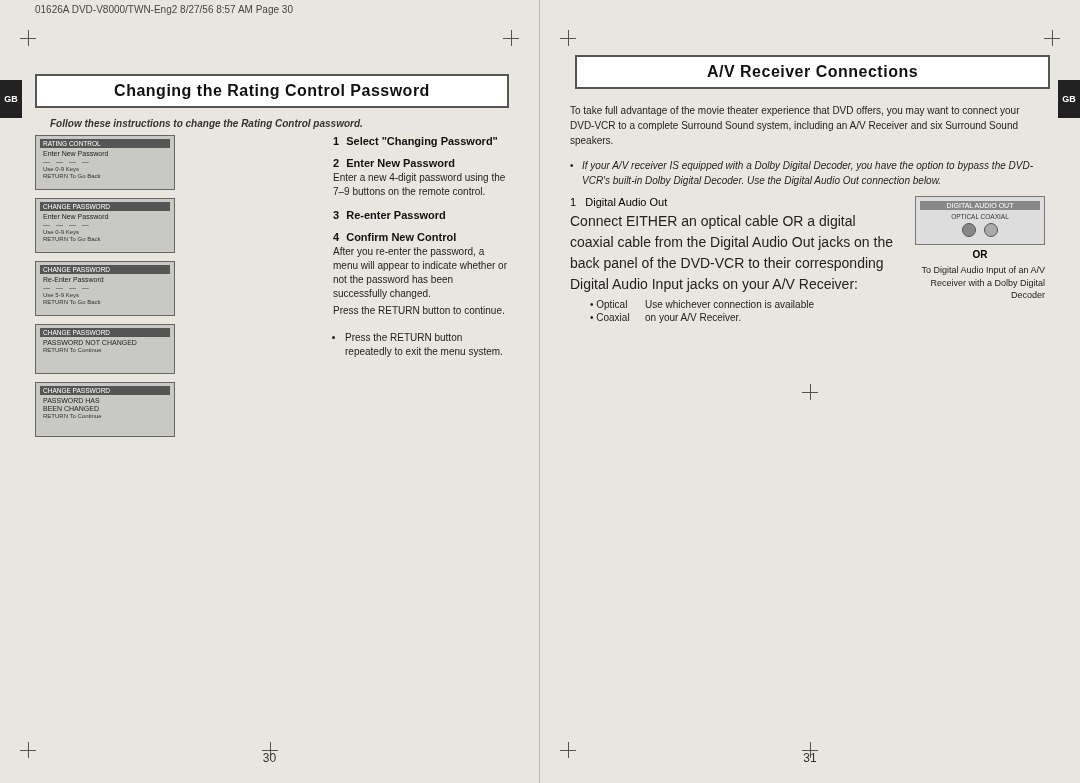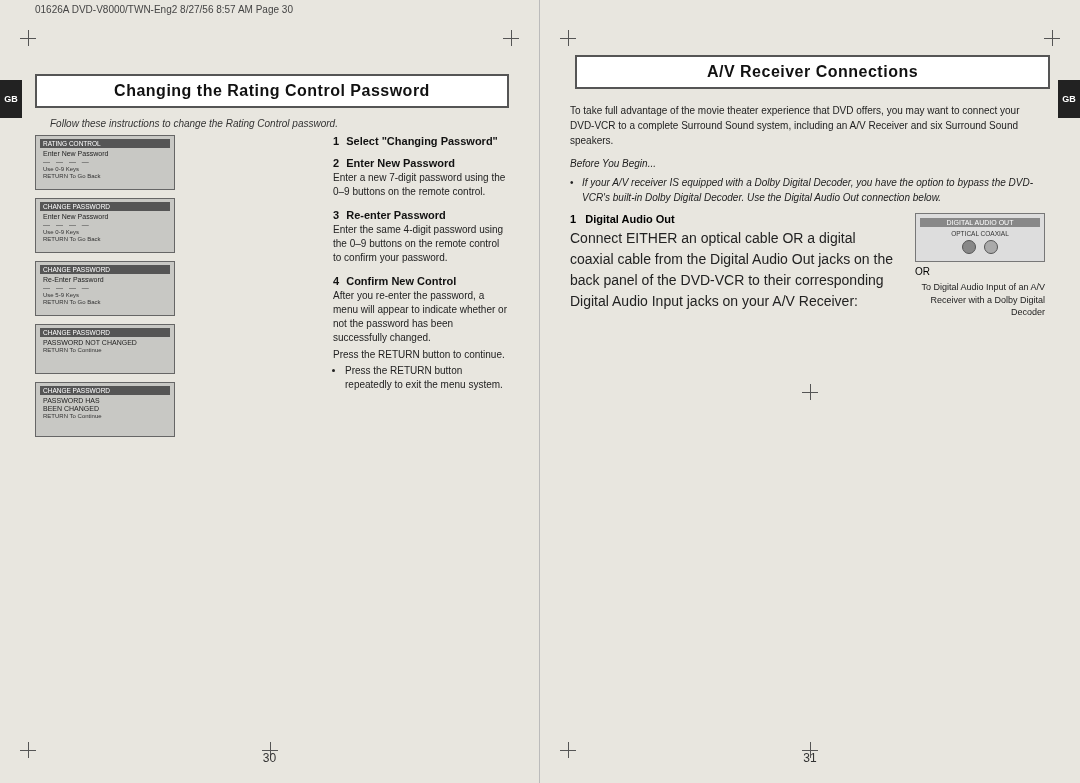--- a/index.html
+++ b/index.html
@@ -117,20 +117,21 @@
       left: 50%;
     }
     .crosshair::after {
       width: 100%;
       height: 1px;
       top: 50%;
     }
     
     .left-content {
       padding: 0 35px 0 40px;
+      font-weight: bold;
     }
     .instructions-intro {
       font-style: italic;
       font-size: 10px;
       color: #333;
       margin-bottom: 12px;
       padding-left: 10px;
     }
     
     .screens-column {
@@ -193,21 +194,21 @@
       display: inline-block;
       margin-right: 4px;
     }
     .step-text {
       font-size: 10px;
       color: #222;
       line-height: 1.4;
     }
     .bullet-list {
       margin-left: 12px;
-      margin-top: 2px;
+      margin-top: 13px;
     }
     .bullet-list li {
       font-size: 10px;
       color: #222;
       list-style: disc;
       line-height: 1.4;
     }
     
     .right-content {
       padding: 0 35px 0 30px;
@@ -247,36 +248,36 @@
     }
     .diagram-title {
       background: #888;
       color: white;
       font-size: 7px;
       padding: 1px 3px;
       margin-bottom: 3px;
     }
     .diagram-or {
       font-size: 10px;
-      font-weight: normal;
-      text-align: left;
+      font-weight: bold;
+      text-align: center;
       margin: 4px 0;
     }
     .diagram-caption {
       font-size: 9px;
       color: #222;
       text-align: right;
       margin-top: 4px;
       line-height: 1.4;
     }
     .right-step {
       margin-bottom: 8px;
     }
     .right-step-heading {
-      font-weight: bold;
+      font-weight: normal;
       font-size: 11px;
       margin-bottom: 3px;
     }
     .right-step-text {
       font-size: 14px;
       color: #222;
       line-height: 1.5;
     }
     .right-bullets {
       margin-left: 20px;
@@ -372,29 +373,28 @@
           <span class="step-number">1</span>
           <span>Select "Changing Password"</span>
         </div>
       </div>
 
       <div class="step">
         <div class="step-heading">
           <span class="step-number">2</span>
           <span>Enter New Password</span>
         </div>
-        <div class="step-text">Enter a new 7-digit password using the 0–9 buttons on the remote control.</div>
+        <div class="step-text">Enter a new 4-digit password using the 7–9 buttons on the remote control.</div>
       </div>
 
       <div class="step">
         <div class="step-heading">
           <span class="step-number">3</span>
           <span>Re-enter Password</span>
         </div>
-        <div class="step-text">Enter the same 4-digit password using the 0–9 buttons on the remote control to confirm your password.</div>
       </div>
 
       <div class="step">
         <div class="step-heading">
           <span class="step-number">4</span>
           <span>Confirm New Control</span>
         </div>
         <div class="step-text">After you re-enter the password, a menu will appear to indicate whether or not the password has been successfully changed.</div>
         <div class="step-text" style="margin-top:3px;">Press the RETURN button to continue.</div>
         <ul class="bullet-list">
@@ -420,36 +420,45 @@
     </div>
 
     <div class="section-header">
       <span class="section-header-title">A/V Receiver Connections</span>
     </div>
 
     <div class="right-content">
 
       <div class="intro-text">To take full advantage of the movie theater experience that DVD offers, you may want to connect your DVD-VCR to a complete Surround Sound system, including an A/V Receiver and six Surround Sound speakers.</div>
 
-      <div class="before-begin">Before You Begin...</div>
 
       <div class="bullet-point">
         <em>If your A/V receiver IS equipped with a Dolby Digital Decoder, you have the option to bypass the DVD-VCR's built-in Dolby Digital Decoder. Use the Digital Audio Out connection below.</em>
       </div>
 
       <div style="position:relative; display:flex; gap:16px; margin-top:8px;">
 
         <div style="flex:1;">
           <div class="right-step">
             <div class="right-step-heading">
               <span>1</span>
               &nbsp;
               <span>Digital Audio Out</span>
             </div>
             <div class="right-step-text">Connect EITHER an optical cable OR a digital coaxial cable from the Digital Audio Out jacks on the back panel of the DVD-VCR to their corresponding Digital Audio Input jacks on your A/V Receiver:</div>
+            <div class="right-bullets">
+              <div class="right-bullet-item">
+                <span class="right-bullet-label">• Optical</span>
+                <span class="right-bullet-text">Use whichever connection is available</span>
+              </div>
+              <div class="right-bullet-item">
+                <span class="right-bullet-label">• Coaxial</span>
+                <span class="right-bullet-text">on your A/V Receiver.</span>
+              </div>
+            </div>
           </div>
         </div>
 
         <div style="width:130px; flex-shrink:0;">
           <div class="diagram-box">
             <div class="diagram-title">DIGITAL AUDIO OUT</div>
             <div style="font-size:6.5px; color:#333; margin-bottom:2px;">OPTICAL   COAXIAL</div>
 
             <div style="display:flex; justify-content:center; gap:8px; margin:3px 0;">
               <div style="width:14px; height:14px; border-radius:50%; background:#888; border:1px solid #555;"></div>

